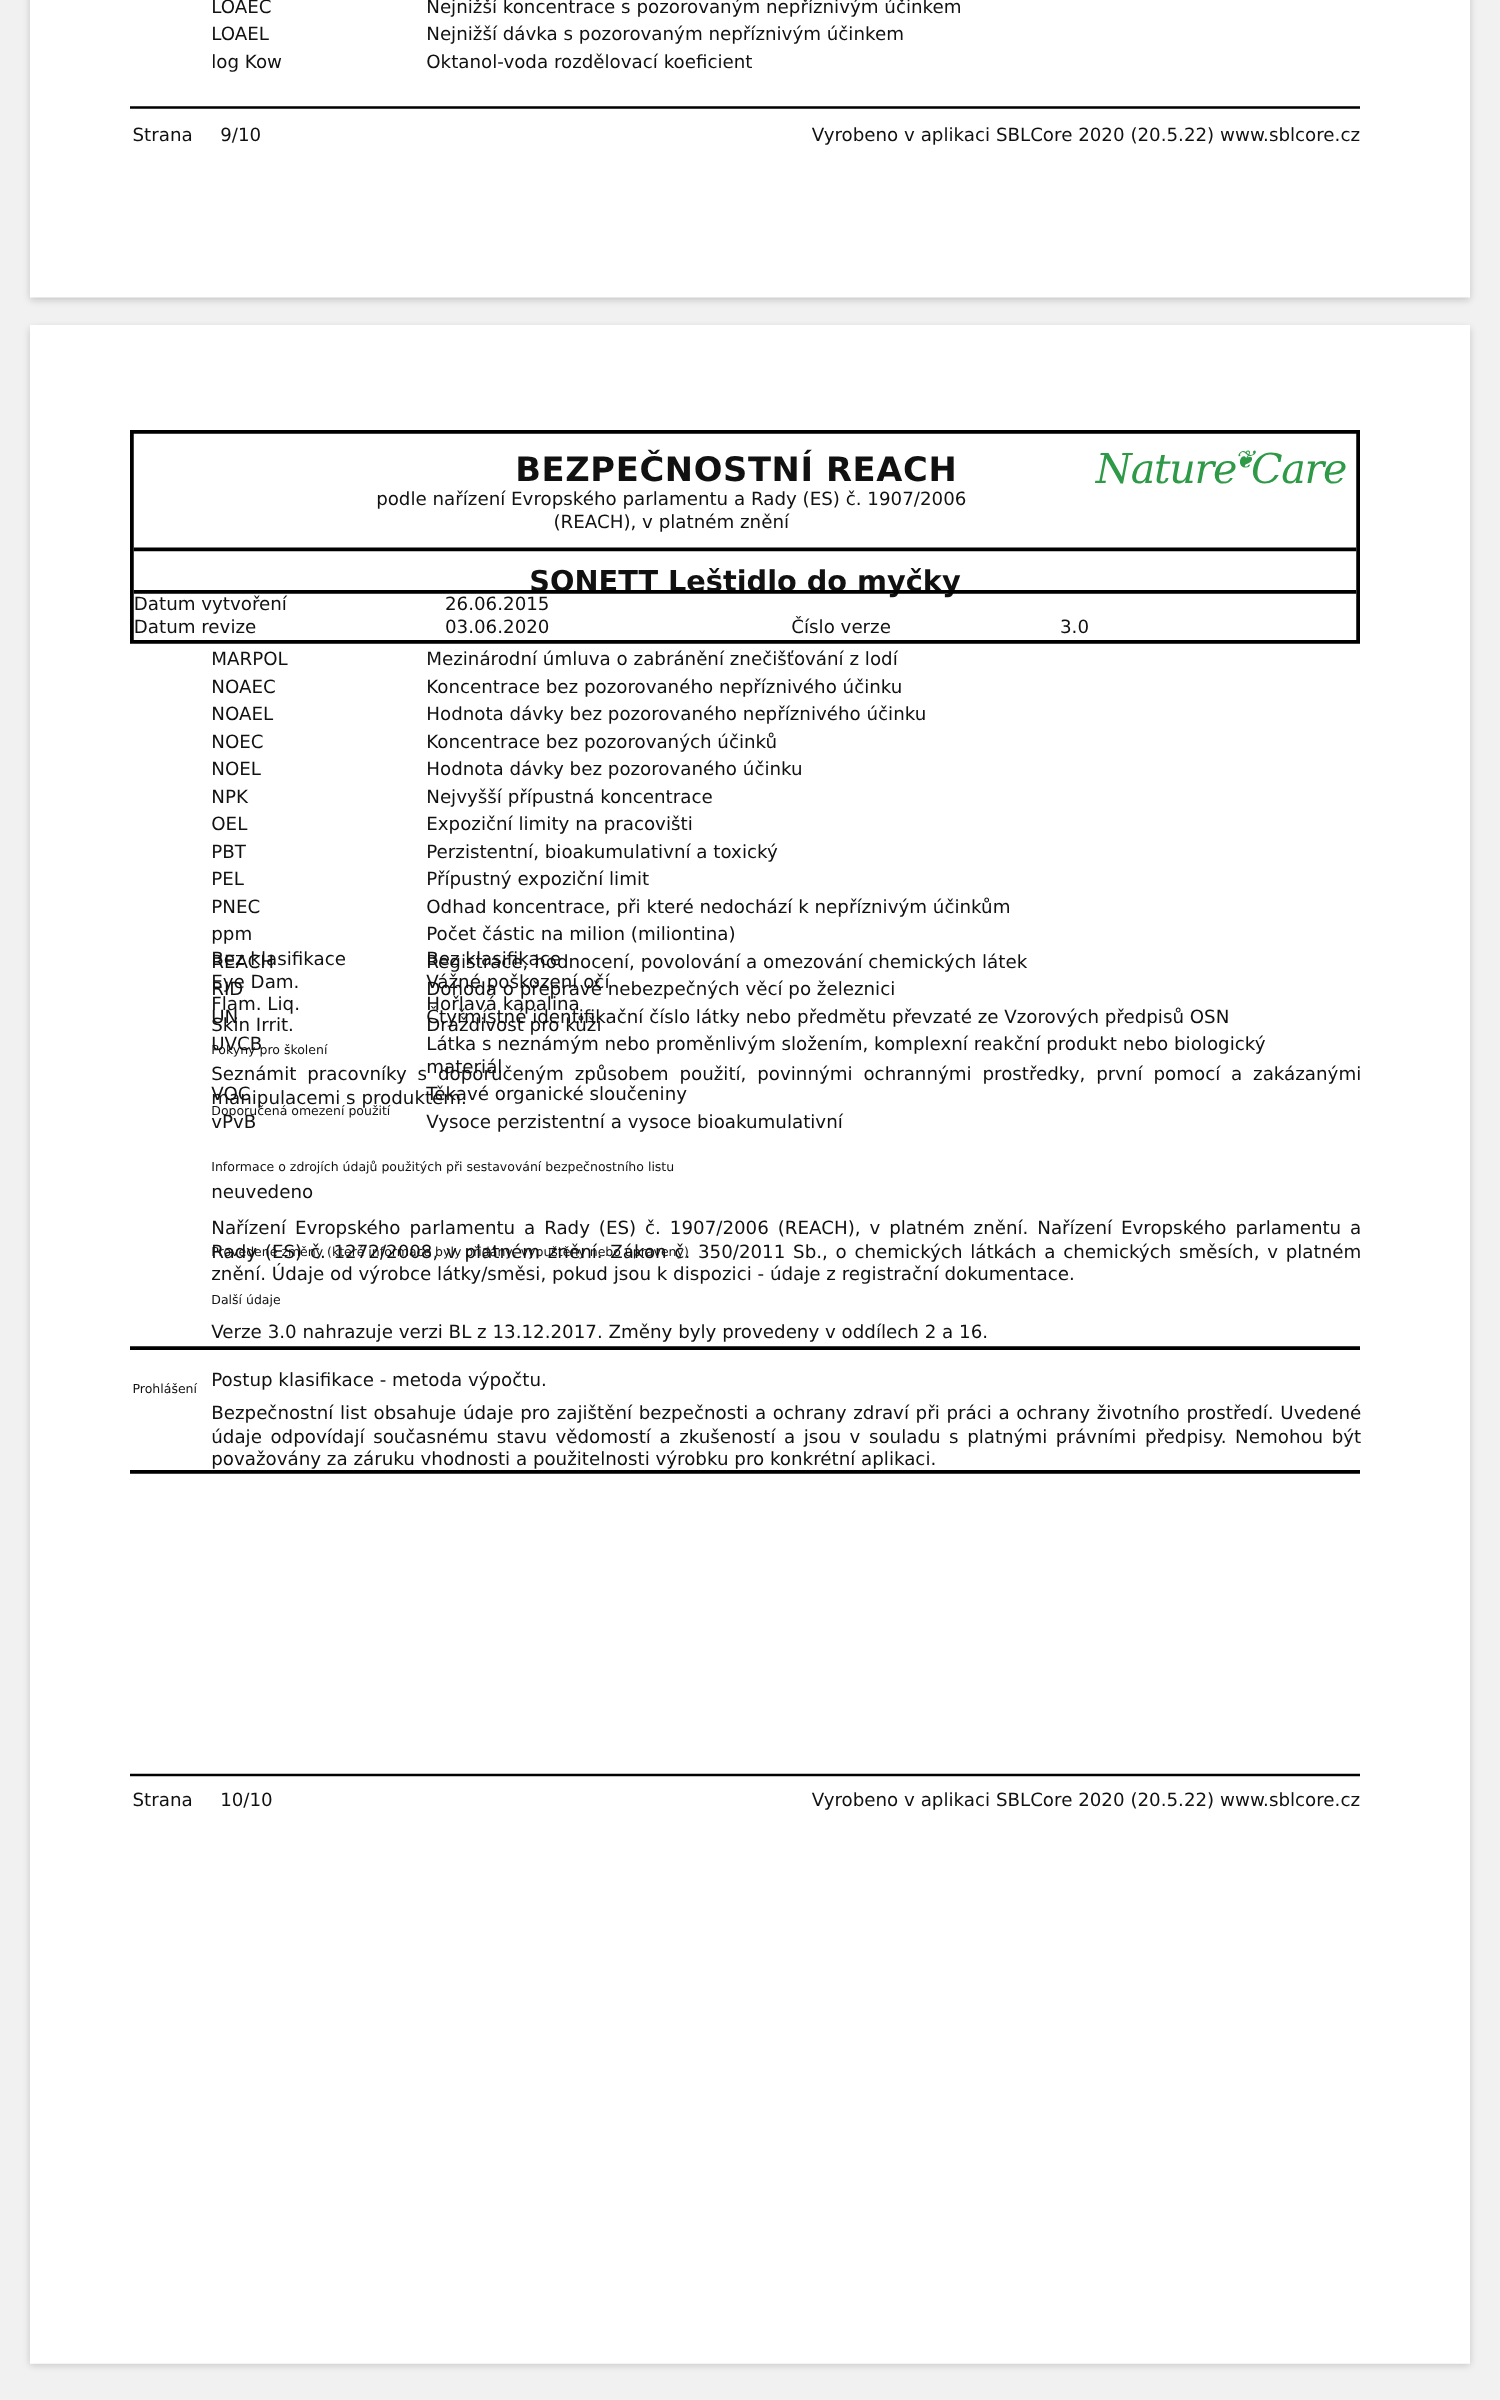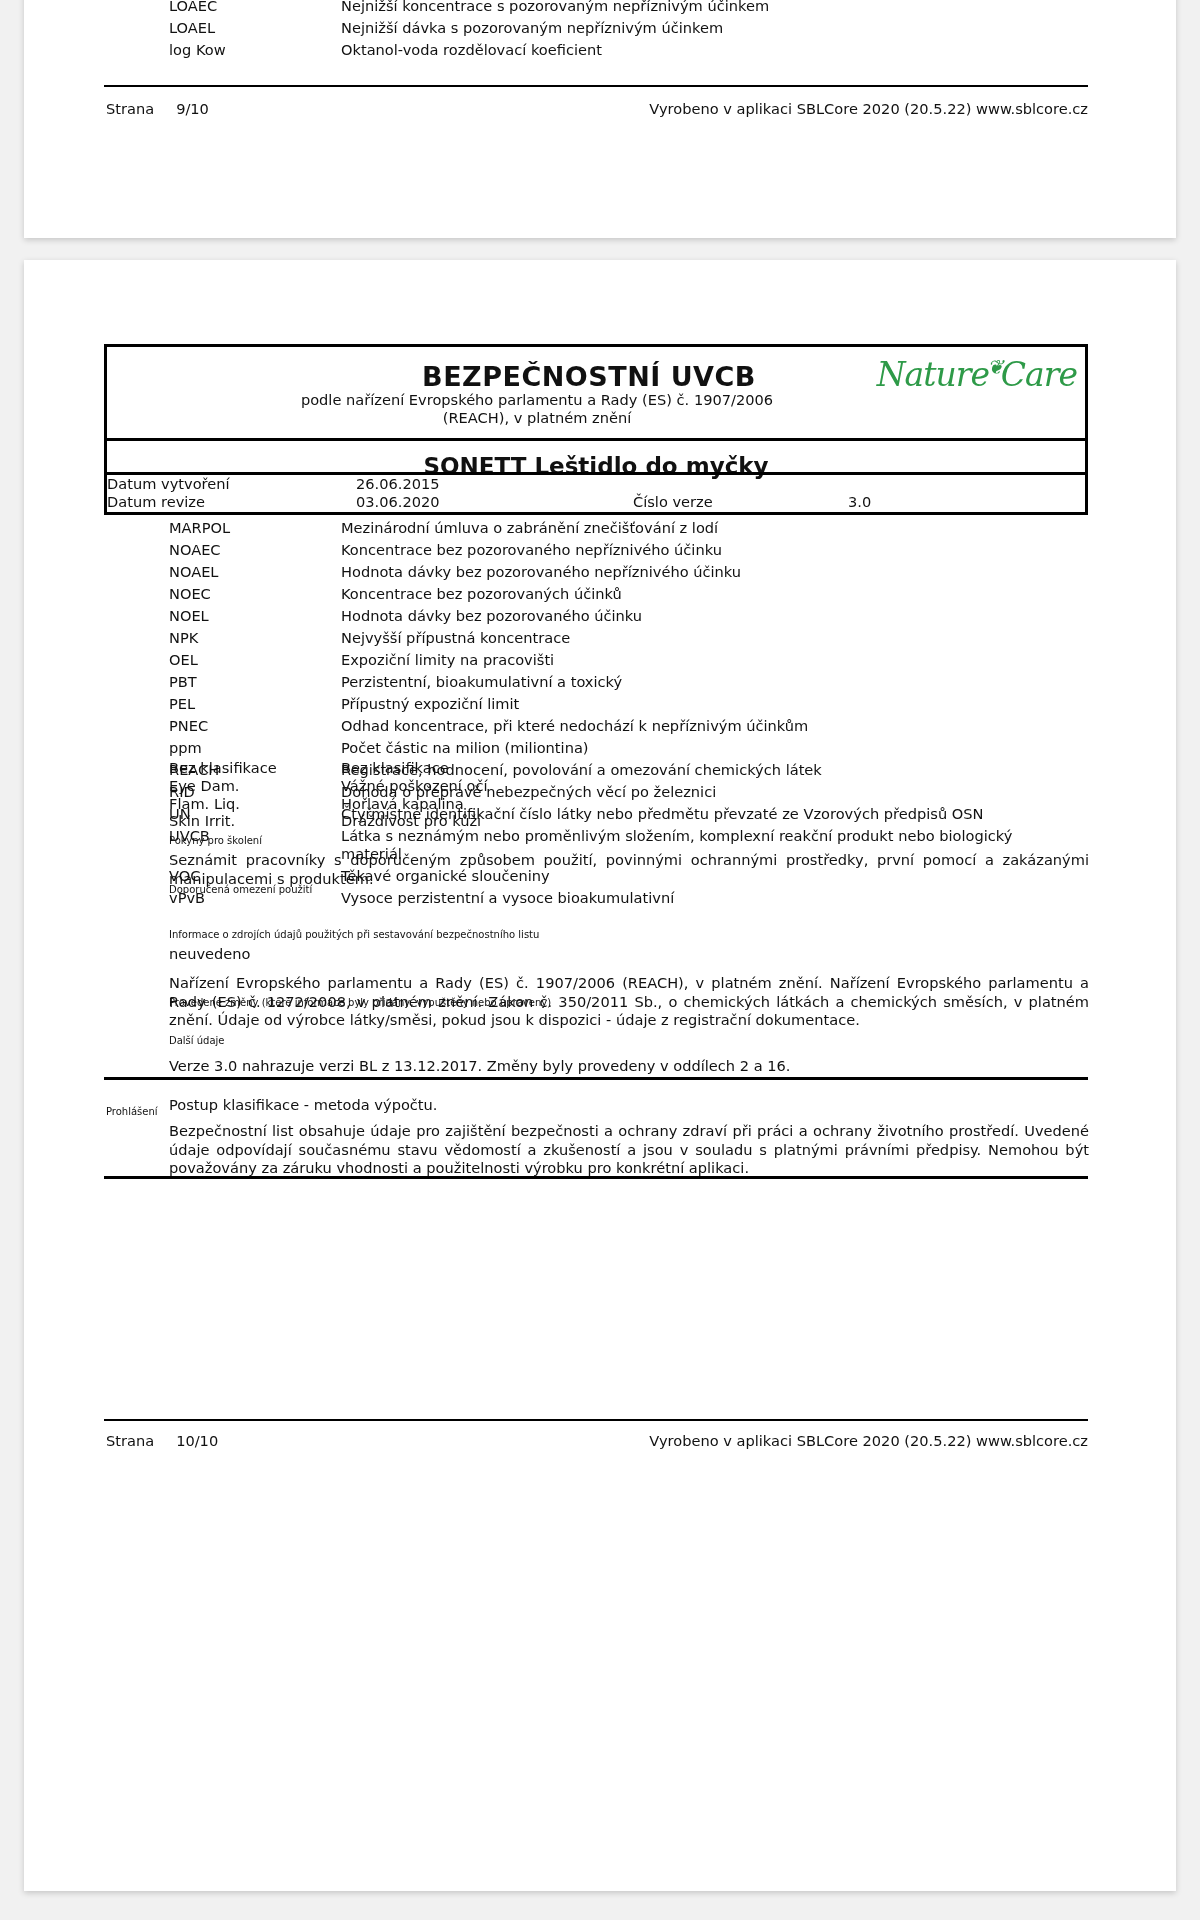--- a/index.html
+++ b/index.html
@@ -63,21 +63,21 @@
   <div class="footer-line" style="top:95px;"></div>
   <div class="footer-left" style="top:110px;">
     <span>Strana</span><span class="pg">9/10</span>
   </div>
   <div class="footer-right" style="top:110px;">Vyrobeno v aplikaci SBLCore 2020 (20.5.22) www.sblcore.cz</div>
 </div>
 
 <div class="page" id="page2">
 
   <div class="hbox">
-    <div class="title">BEZPEČNOSTNÍ UVCB</div>
+    <div class="title">BEZPEČNOSTNÍ REACH</div>
     <div class="subtitle">podle nařízení Evropského parlamentu a Rady (ES) č. 1907/2006 (REACH), v platném znění</div>
     <div class="logo" style="color: rgb(46, 154, 72);">
       <span>Nature</span><span class="leaf">❦</span><span>Care</span>
     </div>
     <div class="hline" style="top:91px;"></div>
     <div class="product">SONETT Leštidlo do myčky</div>
     <div class="hline" style="top:125px;"></div>
     <div class="meta" style="left:0; top:128px;">Datum vytvoření</div>
     <div class="meta" style="left:249px; top:128px;">26.06.2015</div>
     <div class="meta" style="left:0; top:146px;">Datum revize</div>

